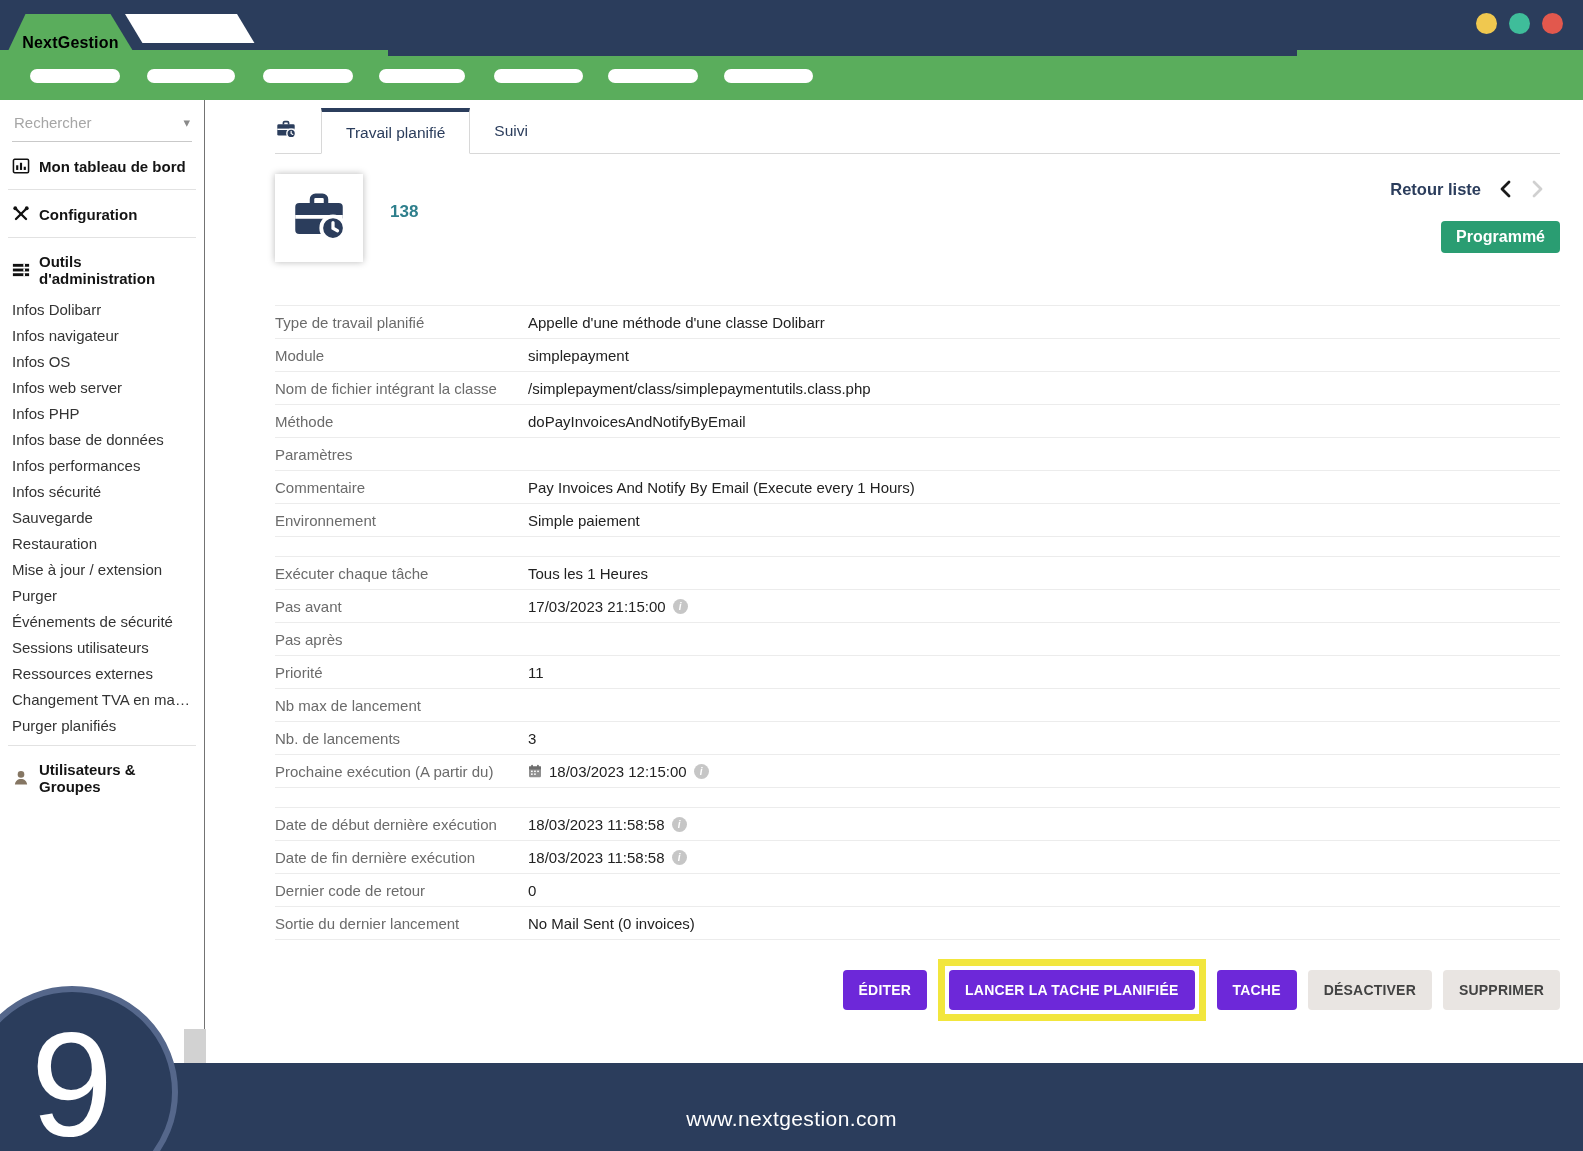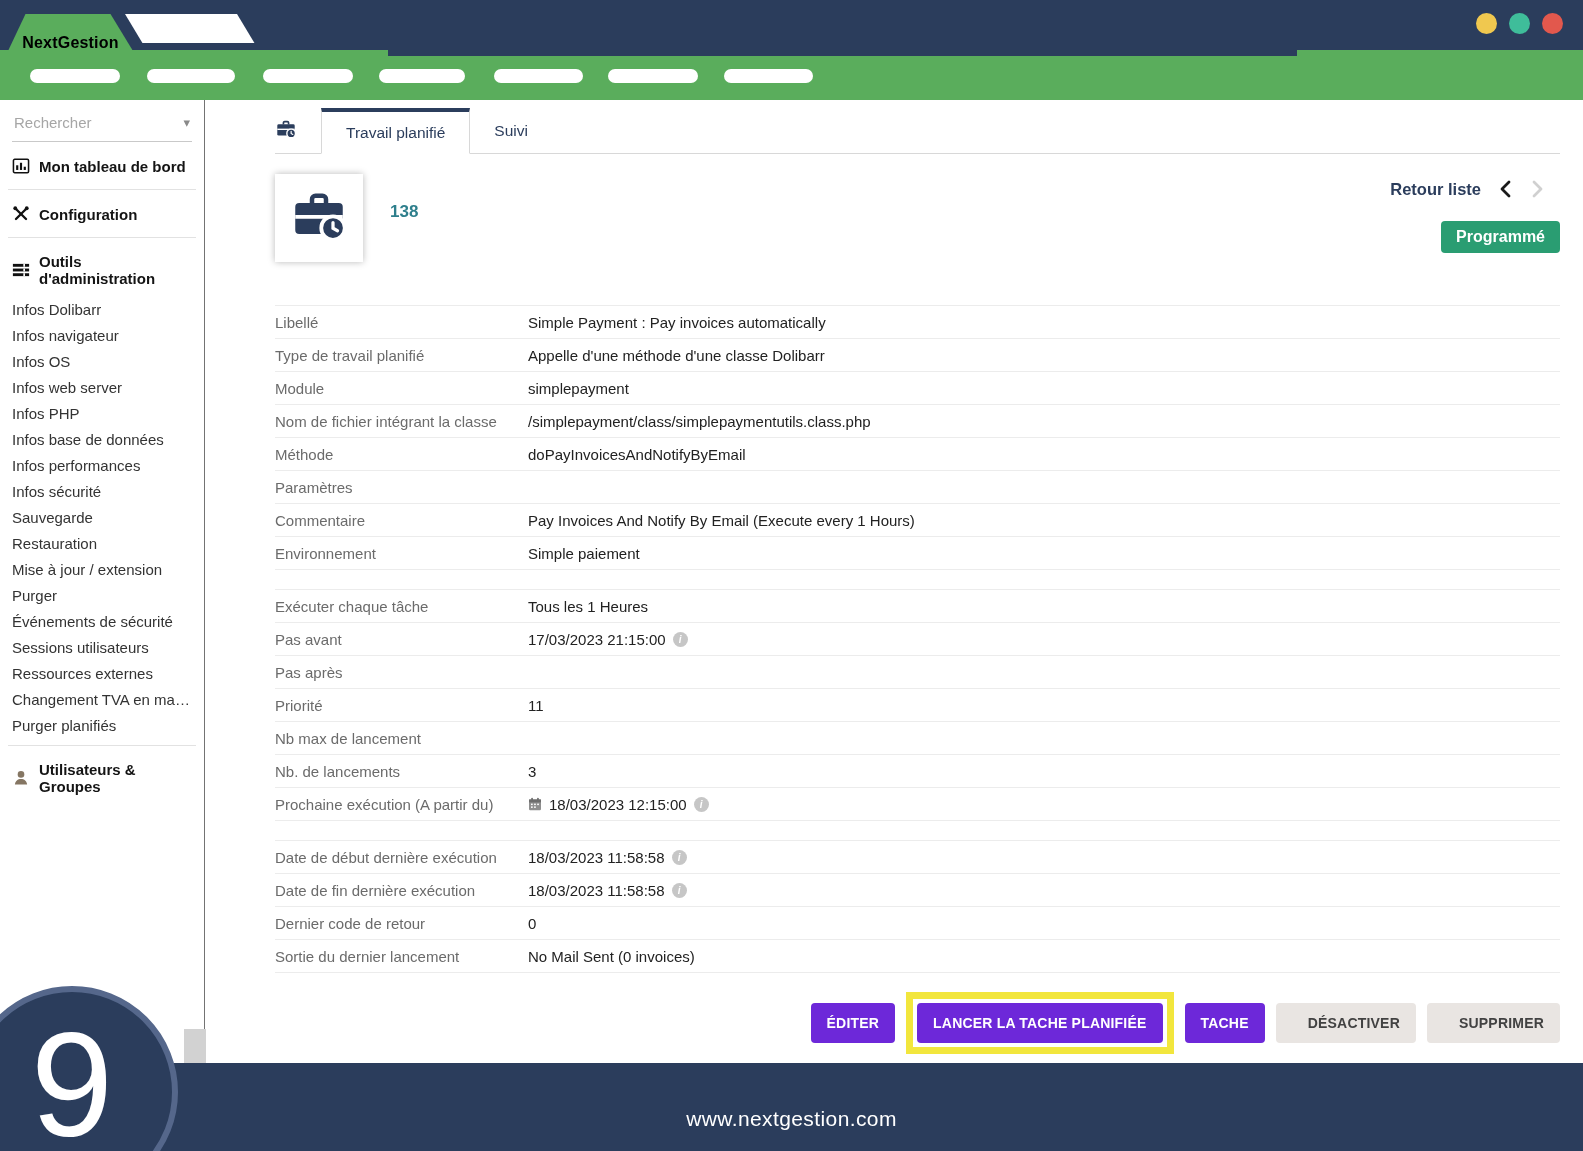--- a/index.html
+++ b/index.html
@@ -99,21 +99,21 @@
   }
   .cal-icon { display:inline-flex; }
 
   
   .actions { display:flex; justify-content:flex-end; align-items:center; gap:11px; margin:15px 51px 0 41px; }
   .btn {
     border:none; border-radius:4px; font-family:"Liberation Sans", sans-serif;
     font-size:14px; font-weight:bold; padding:12px 16px; letter-spacing:.2px; cursor:pointer; white-space:nowrap;
   }
   .btn-purple { background:#6d28d9; color:#fff;text-align:center; }
-  .btn-gray   { background:#e9e5e2; color:#424242;padding-left:32px; }
+  .btn-gray   { background:#e9e5e2; color:#424242; }
   .hl-wrap { border:7px solid #f2e63d; background:#fff; padding:4px; display:inline-flex; }
 
   
   .footer {
     position:absolute; top:1063px; left:0; width:1583px; height:112px; background:#2b3d5c;
     display:flex; align-items:center; justify-content:center; z-index:5;
   }
   .footer-url { color:#fff; font-size:21px; letter-spacing:.4px; }
   .step-circle {
     position:absolute; left:-34px; top:986px; width:212px; height:212px; border-radius:50%;
@@ -278,28 +278,20 @@
     <span class="nav-chevron chev-right">
       <svg width="16" height="20" viewBox="0 0 16 20">
           <path d="M4 3l7 7-7 7" fill="none" stroke="#d0d0d0" stroke-width="2.8" stroke-linecap="round" stroke-linejoin="round"></path>
         </svg>
     </span>
     <span class="status-badge">Programmé</span>
   </div>
 
   <div class="dtable">
     <div class="tgroup">
-  <div class="trow">
-    <div class="tlabel">Libellé</div>
-    <div class="tvalue">
-
-      <span class="val-text">Simple Payment : Pay invoices automatically</span>
-
-    </div>
-  </div>
 
   <div class="trow">
     <div class="tlabel">Type de travail planifié</div>
     <div class="tvalue">
 
       <span class="val-text">Appelle d'une méthode d'une classe Dolibarr</span>
 
     </div>
   </div>
 

